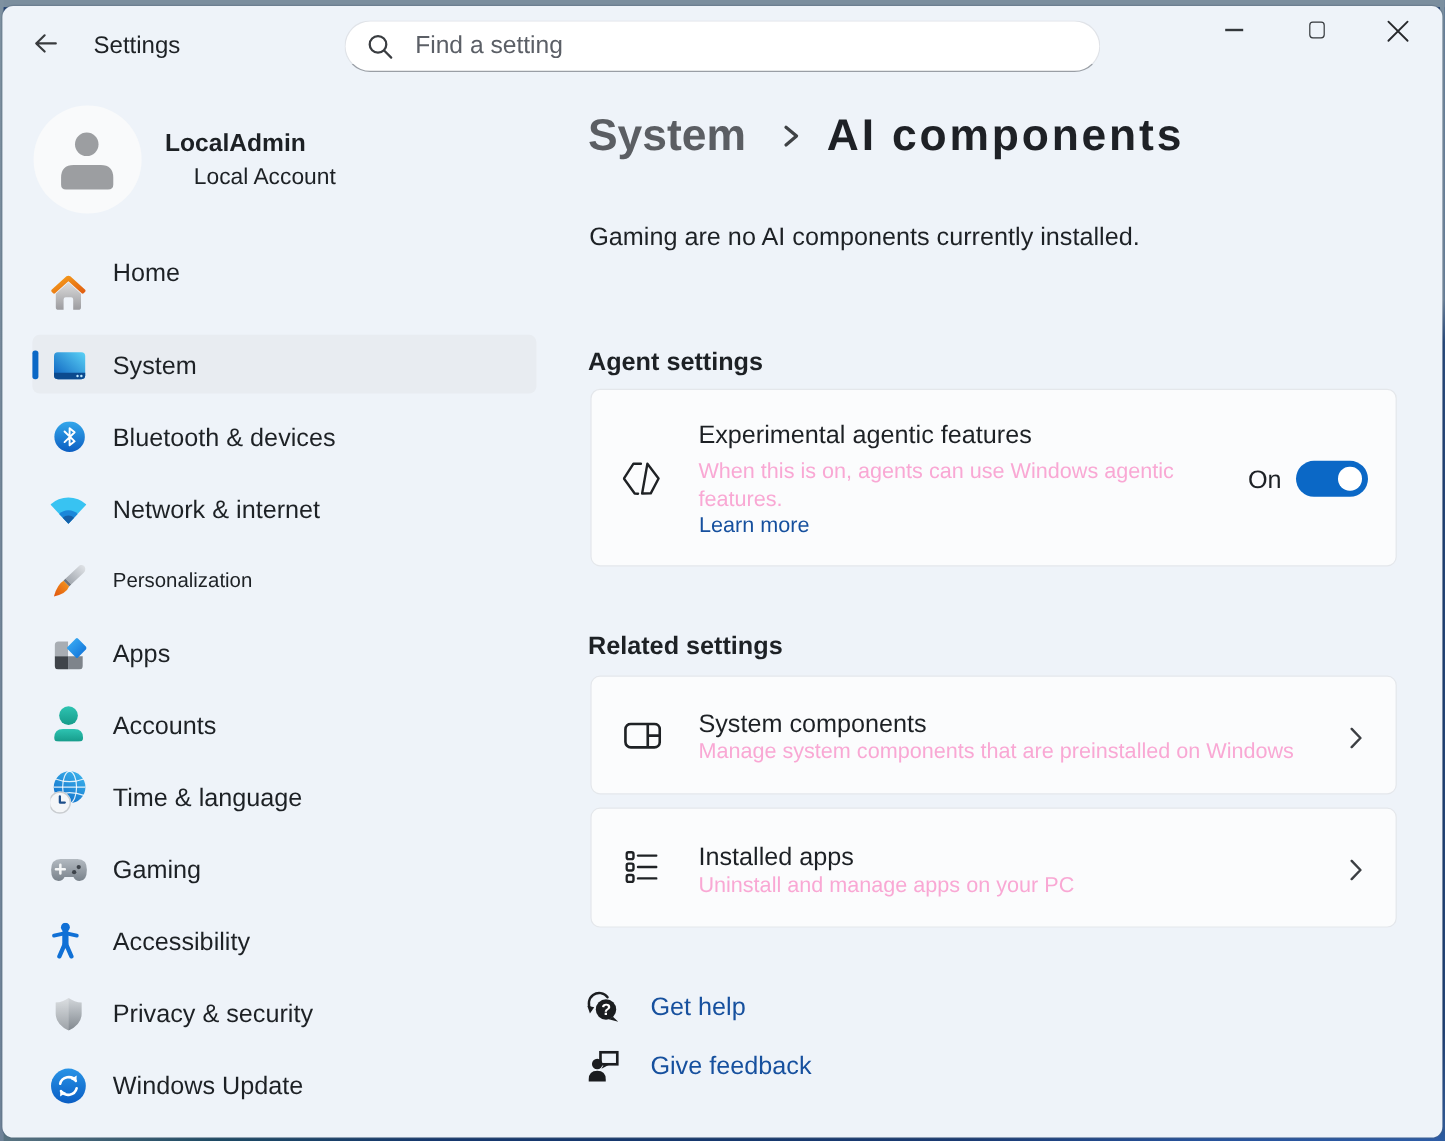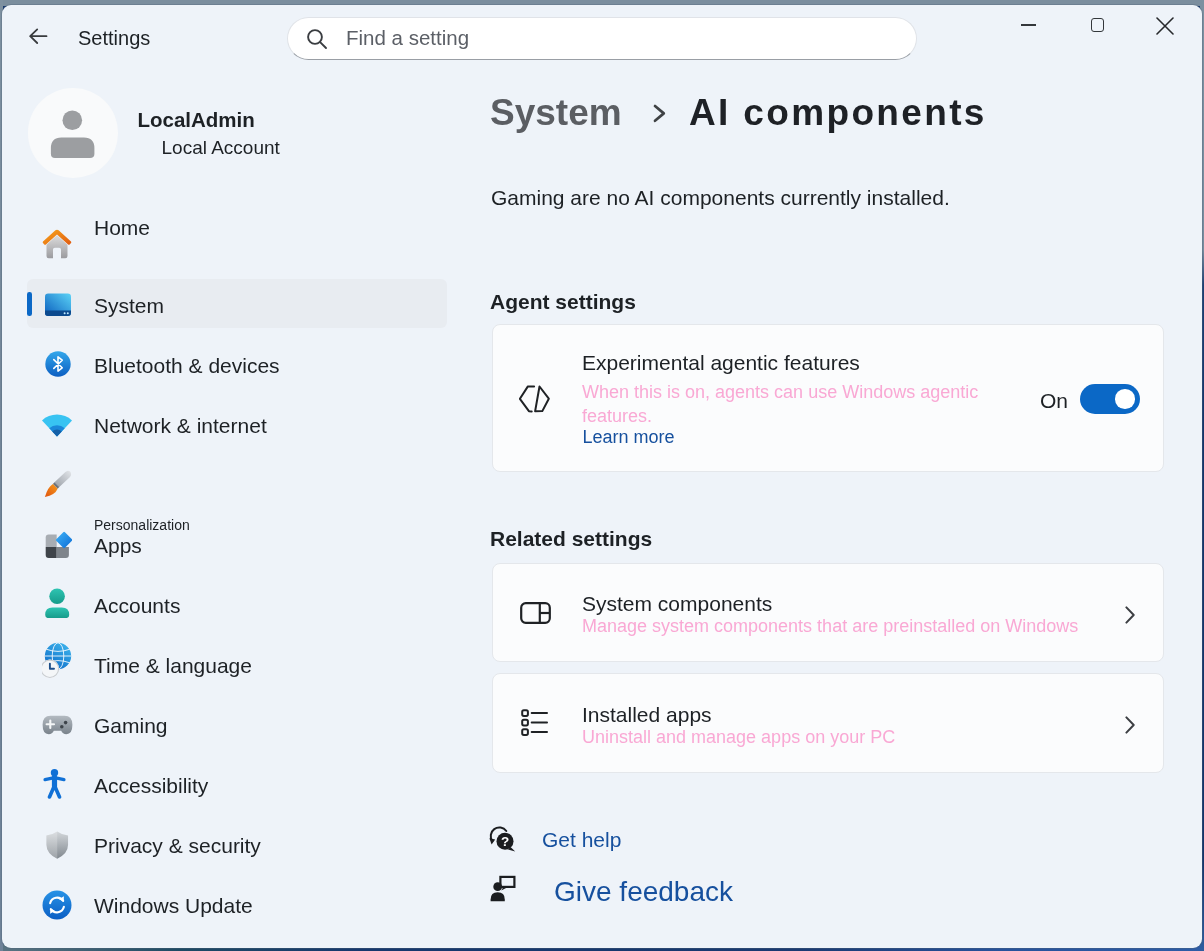--- a/index.html
+++ b/index.html
@@ -113,21 +113,21 @@
     </linearGradient>
     <linearGradient id="tipg" x1="1" y1="0" x2="0" y2="1">
       <stop offset="0" stop-color="#f59a1d"></stop>
         <stop offset="1" stop-color="#e0540e"></stop>
     </linearGradient>
   </defs>
   <path d="M24.2 0.9 Q27.6 0.5 28.1 3.9 Q28.3 5.7 26.8 7.2 L16.3 17.1 L11.5 12.3 L22.4 2 Q23.2 1.1 24.2 0.9 Z" fill="url(#perg)"></path>
   <path d="M11.5 12.3 L16.3 17.1 L14.6 18.8 L9.9 14 Z" fill="#6d737b"></path>
   <path d="M9.9 14 L14.6 18.8 Q12.2 25 1.9 27 Q4.8 17 9.9 14 Z" fill="url(#tipg)"></path>
 </svg>
-<div class="t abs" style="left:94px; top:474.59999999999997px; font-size:14px;margin-top:43px;">Personalization</div>
+<div class="t abs" style="left:94px; top:474.59999999999997px; font-size:17px;">Personalization</div>
 
 <svg class="abs" style="left:43.5px; top:529.5px;" width="28" height="28" viewBox="0 0 28 28">
   <defs>
     <linearGradient id="appd" x1="0" y1="0" x2="1" y2="1">
       <stop offset="0" stop-color="#3caef5"></stop>
         <stop offset="1" stop-color="#0f71d8"></stop>
     </linearGradient>
   </defs>
   <path d="M4.7 4.5 L12.7 4.5 L12.7 16.9 L1.7 16.9 L1.7 7.5 Q1.7 4.5 4.7 4.5 Z" fill="#a8adb3"></path>
   <path d="M1.7 16.9 L12.7 16.9 L12.7 28 L4.7 28 Q1.7 28 1.7 25 Z" fill="#3f444a"></path>
@@ -281,13 +281,13 @@
   <path d="M23.8 24.2 L28.2 28.4 L20.3 26.3 Z" fill="#1b1d20"></path>
   <text x="18.1" y="23" font-family="Liberation Sans, sans-serif" font-size="13.5" font-weight="bold" fill="#ffffff" text-anchor="middle">?</text>
 </svg>
 <div class="t abs link" style="left:542px; top:828.7px; font-size:21px;">Get help</div>
 <svg class="abs" style="left:486px; top:872px;" width="30" height="30" viewBox="0 0 30 30">
   <circle cx="11.7" cy="14.7" r="4.4" fill="#1b1d20"></circle>
   <path d="M4.6 29.2 L4.6 27.5 Q4.6 20.3 11.7 20.3 Q18.8 20.3 18.8 27.5 L18.8 29.2 Z" fill="#1b1d20"></path>
   <rect x="14.4" y="4.9" width="14" height="10" fill="none" stroke="#1b1d20" stroke-width="2.2"></rect>
   <path d="M17.5 14.7 L15.2 18.6 L21.6 15.2 Z" fill="#1b1d20"></path>
 </svg>
-<div class="t abs link" style="left:542px; top:878.2px; font-size:28px;margin-left:12px;">Give feedback</div>
+<div class="t abs link" style="left:542px; top:878.2px; font-size:21px;">Give feedback</div>
 
 </body></html>

